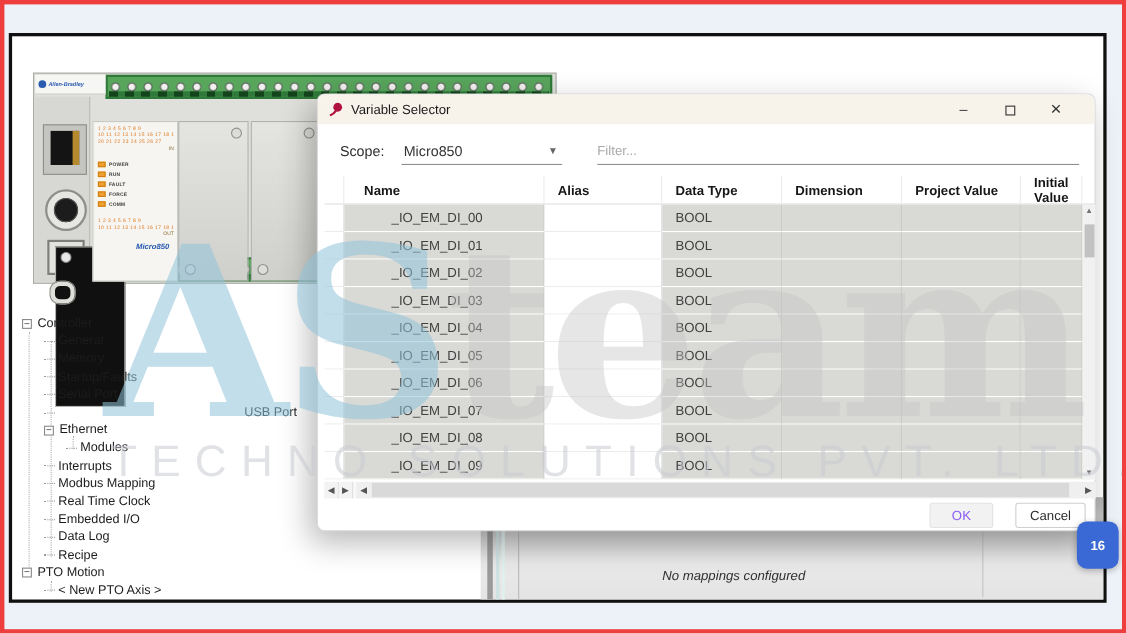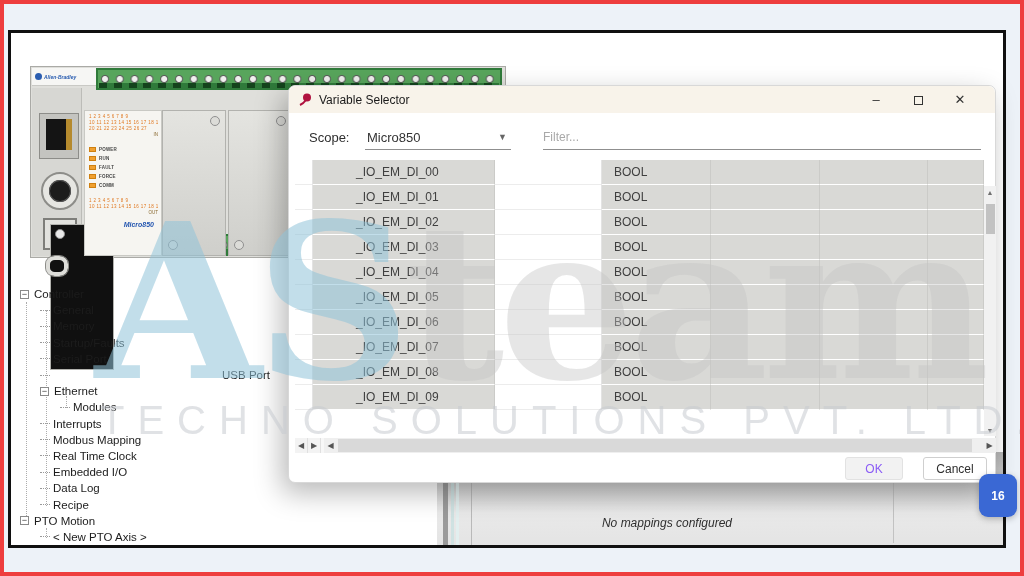--- a/index.html
+++ b/index.html
@@ -319,20 +319,29 @@
   <div class="scope-row">
     <span class="scope-label">Scope:</span>
     <div class="scope-select">
       <span class="val">Micro850</span>
       <span class="arrow">▼</span>
     </div>
     <input class="filter-input" type="text" placeholder="Filter..." style="">
   </div>
 
   <div class="tbl">
+    <div class="tbl-head" id="tbl-head">
+        <div class="hcell sel" style="width: 18px;"></div>
+        <div class="hcell" style="width: 182px; padding-left: 18px;">Name</div>
+        <div class="hcell" style="width: 107px;">Alias</div>
+        <div class="hcell" style="width: 109px;">Data Type</div>
+        <div class="hcell" style="width: 109px;">Dimension</div>
+        <div class="hcell" style="width: 108px;">Project Value</div>
+        <div class="hcell" style="width: 56px;">Initial Value</div>
+      </div>
     <div class="tbl-rows" id="tbl-rows">
         <div class="trow">
           <div class="cell sel" style="width: 18px;"></div>
           <div class="cell gray namecell" style="width: 182px;">_IO_EM_DI_00</div>
           <div class="cell white" style="width: 107px;"></div>
           <div class="cell gray" style="width: 109px;">BOOL</div>
           <div class="cell gray" style="width: 109px;"></div>
           <div class="cell gray" style="width: 108px;"></div>
           <div class="cell gray" style="width: 56px;"></div>
         </div>

